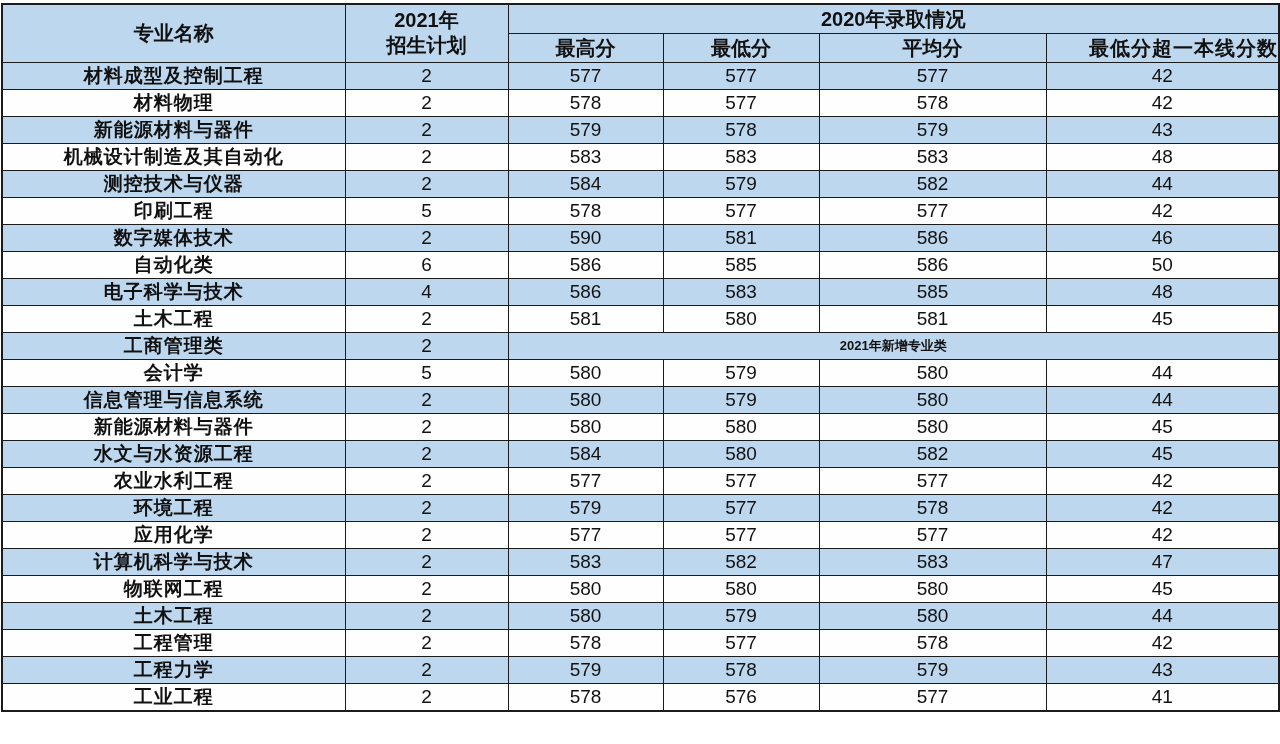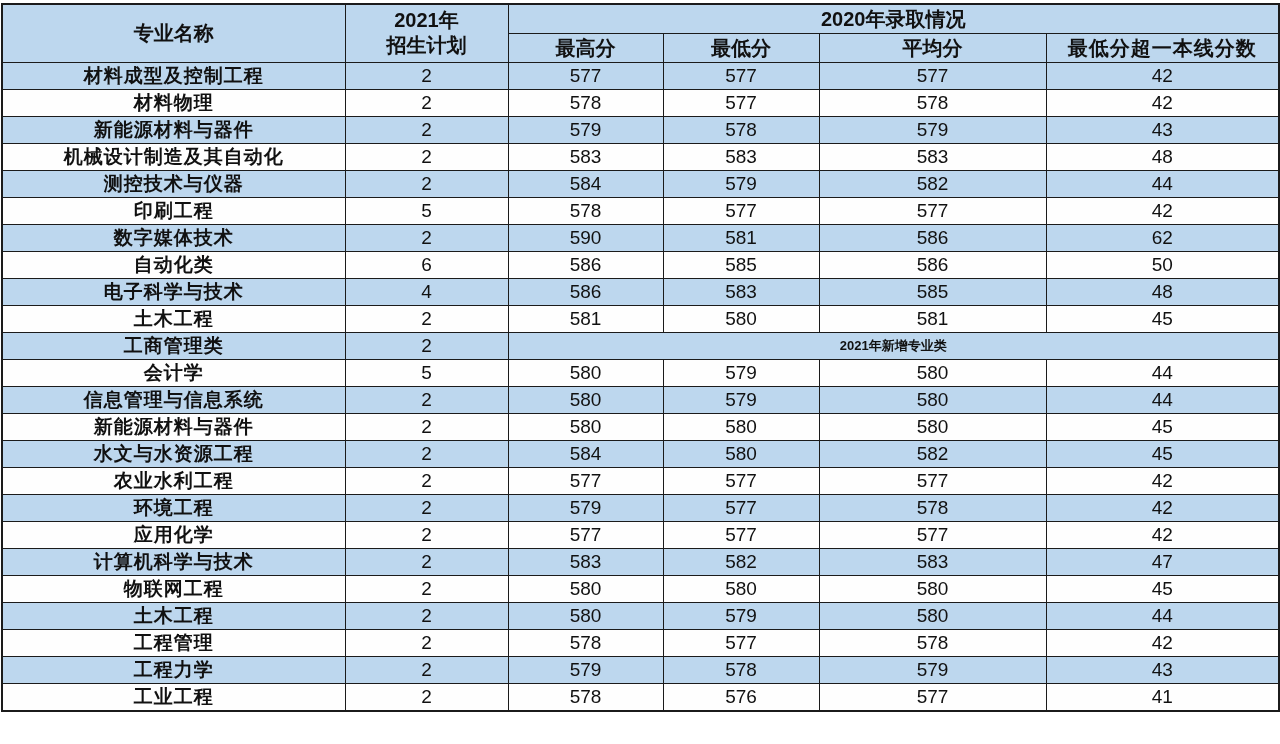--- a/index.html
+++ b/index.html
@@ -34,21 +34,21 @@
   }
   .score-table thead tr.hrow1{ height:29px; }
   .score-table thead tr.hrow2{ height:29px; }
   .score-table td{ font-size:19px; }
   .score-table td.major{ font-weight:700; letter-spacing:1px; }
   .score-table td.num{ font-weight:400; font-size:19px; }
   .score-table td.merged-note{ font-weight:700; font-size:13px; }
   tr.blue td{ background:#BDD7EE; }
   tr.white td{ background:#FEFEFE; }
   .plan-head div{ line-height:1.25; }
-  th.over-head{ letter-spacing:1px; }
+  th.over-head{ letter-spacing:1px;text-align:right; }
 </style>
 </head>
 <body>
 
 <table class="score-table">
   <colgroup>
     <col style="width:343px">
     <col style="width:163px">
     <col style="width:155px">
     <col style="width:156px">
@@ -119,21 +119,21 @@
         <td class="num">577</td>
         <td class="num">577</td>
         <td class="num">42</td>
       </tr>
       <tr class="blue">
         <td class="major">数字媒体技术</td>
         <td class="num">2</td>
         <td class="num">590</td>
         <td class="num">581</td>
         <td class="num">586</td>
-        <td class="num">62</td>
+        <td class="num">46</td>
       </tr>
       <tr class="white">
         <td class="major">自动化类</td>
         <td class="num">6</td>
         <td class="num">586</td>
         <td class="num">585</td>
         <td class="num">586</td>
         <td class="num">50</td>
       </tr>
       <tr class="blue">

